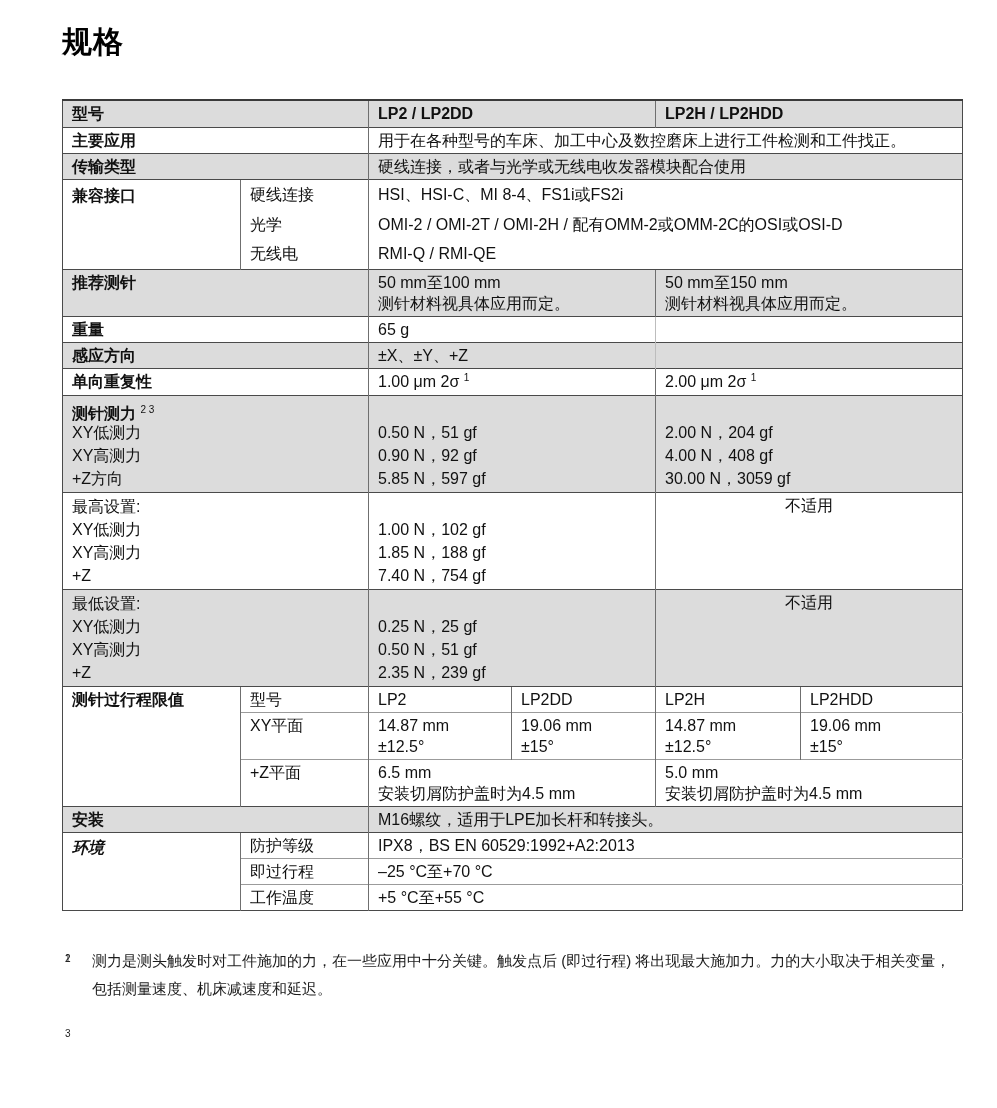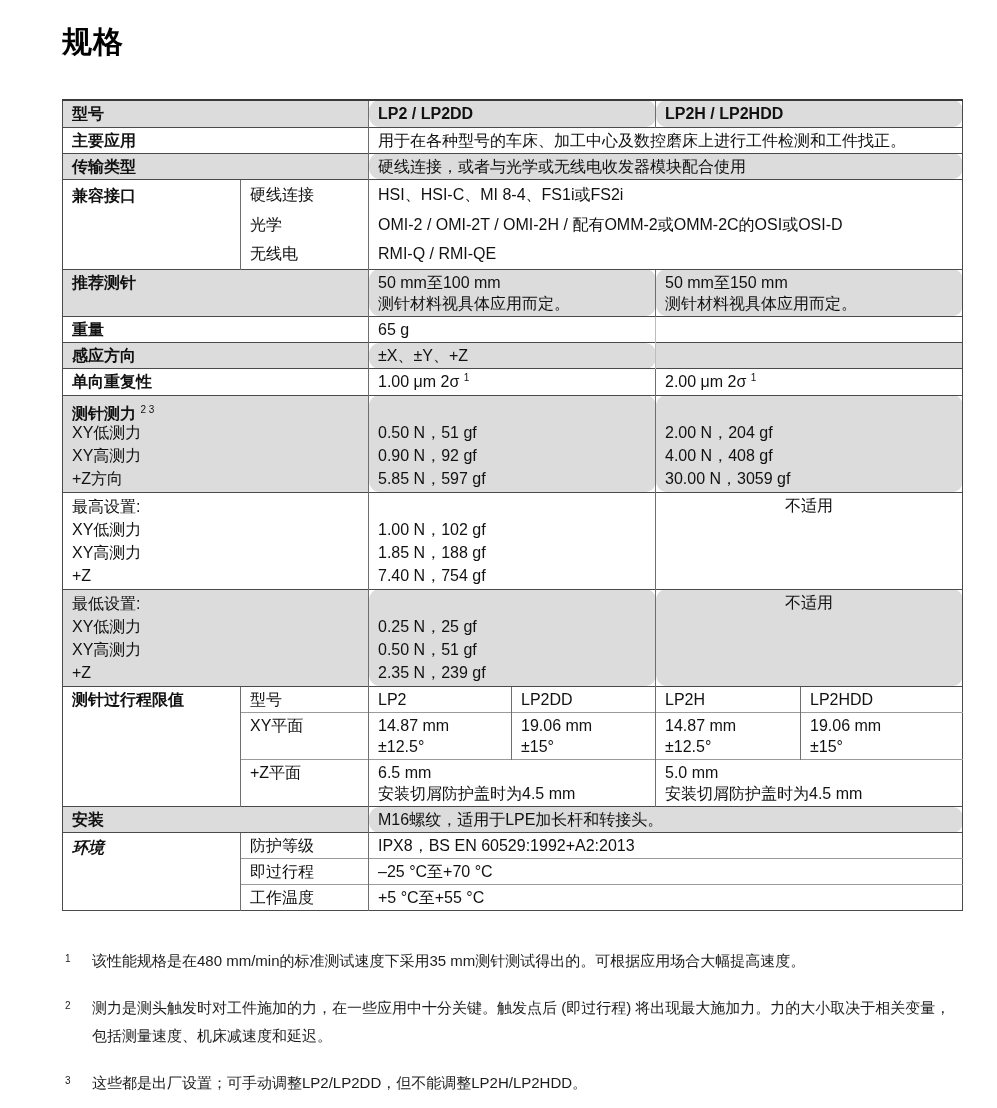--- a/index.html
+++ b/index.html
@@ -17,21 +17,21 @@
   table.spec {
     border-collapse: collapse; table-layout: fixed; width: 900px;
     border: 1px solid #4a4a4a; border-top: 2px solid #3a3a3a;
   }
   table.spec td {
     font-size: 16px; line-height: 1.32; padding: 2px 9px;
     vertical-align: top; word-wrap: break-word;
   }
   .b { font-weight: bold; }
   .gray { background: #dcdcdc; }
-  .vd { border-left: 1px solid #6f6f6f; border-radius: 11px; }
+  .vd { border-left: 1px solid #6f6f6f; }
   .vl { border-left: 1px solid #bdbdbd; }
   tr.sect > td { border-top: 1px solid #4a4a4a; }
   tr.subrow > td { border-top: 1px solid #9b9b9b; }
   tr.hd > td { height: 27px; vertical-align: middle; padding-top: 1px; padding-bottom: 1px; }
   tr.ifr > td { height: 30px; vertical-align: middle; margin-left: 11px; }
   tr.ifr > td.lbl { vertical-align: top; padding-top: 5px; }
   td.two-line { padding-top: 4px; padding-bottom: 4px; }
   .fl { height: 23px; line-height: 23px; white-space: nowrap; overflow: hidden; }
   td.center { text-align: center; vertical-align: middle; margin-top: 24px; }
   sup { font-size: 10px; }
@@ -239,24 +239,22 @@
         <td class="vd">工作温度</td>
         <td colspan="4" class="vd">+5 °C至+55 °C</td>
       </tr>
 
     </tbody>
   </table>
 
   <div class="footnotes">
     <div class="fn">
       <sup class="fnm">1</sup>
-      <span>该性能规格是在480 mm/min的标准测试速度下采用35 mm测针测试得出的。可根据应用场合大幅提高速度。</span>
     </div>
     <div class="fn">
       <sup class="fnm">2</sup>
       <span>测力是测头触发时对工件施加的力，在一些应用中十分关键。触发点后 (即过行程) 将出现最大施加力。力的大小取决于相关变量，包括测量速度、机床减速度和延迟。</span>
     </div>
     <div class="fn">
       <sup class="fnm">3</sup>
-      <span>这些都是出厂设置；可手动调整LP2/LP2DD，但不能调整LP2H/LP2HDD。</span>
     </div>
   </div>
 </div>
 
 </body></html>

